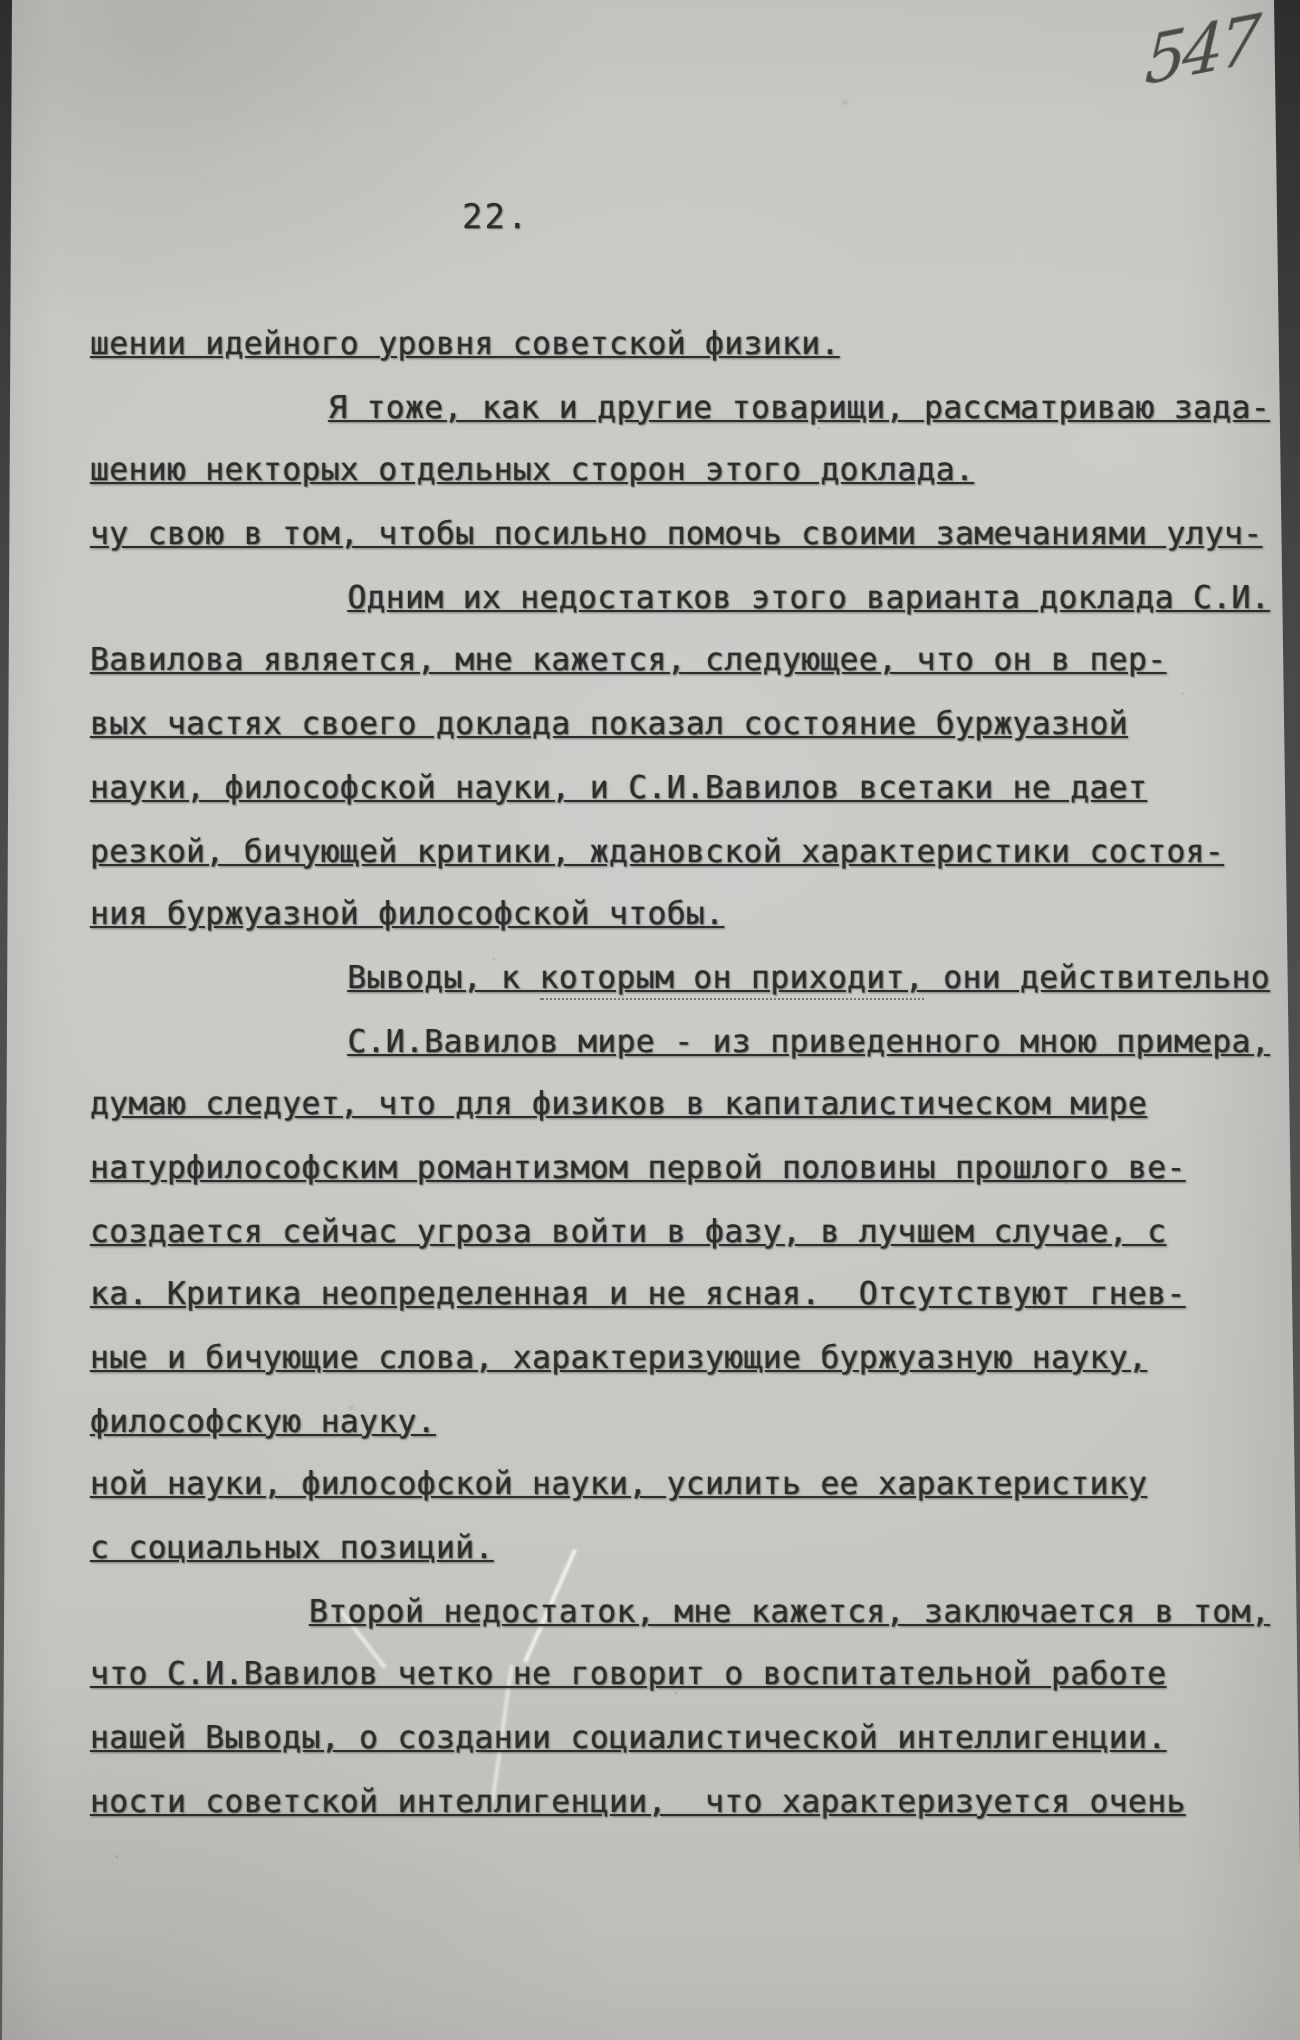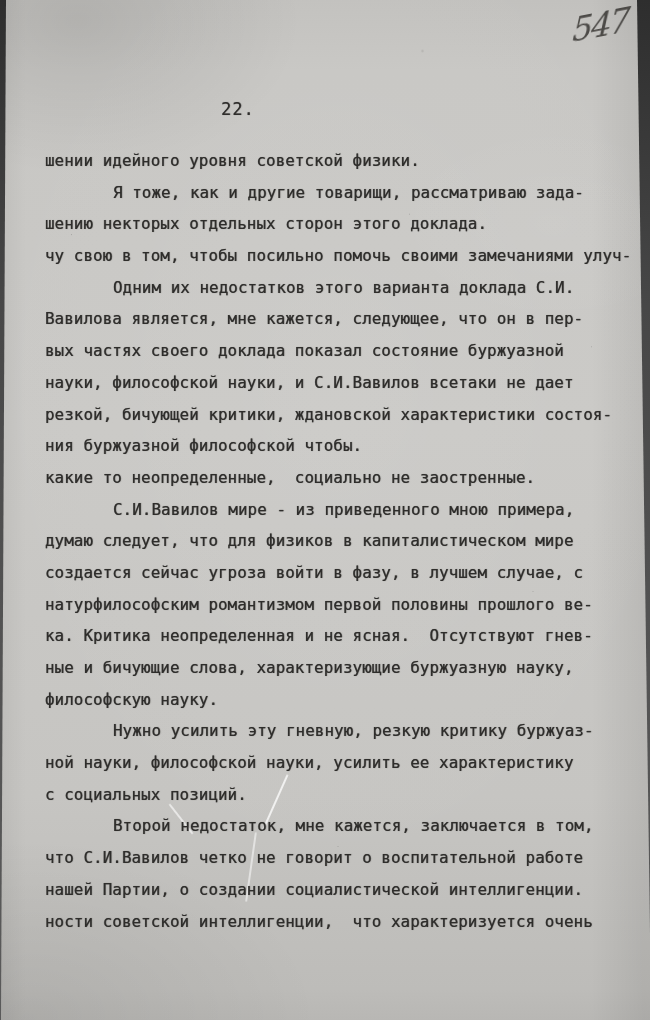--- a/index.html
+++ b/index.html
@@ -38,31 +38,32 @@
   .crease2{left:180px;top:800px;width:2px;height:38px;transform:rotate(-38deg);opacity:.8;}
   .crease3{left:250px;top:832px;width:2px;height:70px;transform:rotate(8deg);opacity:.7;}
   .folio{
     position:absolute;left:572px;top:4px;width:70px;
     font-family:"DejaVu Serif","Liberation Serif",serif;
     font-style:italic;font-size:33px;color:#3c3a37;
     transform:rotate(-11deg) skewX(-14deg);
     letter-spacing:-2px;opacity:.88;filter:blur(.3px);
   }
   .pagenum{
-    position:absolute;left:221px;top:99px;
+    position:absolute;left:231px;top:99px;
     font-size:17px;color:#2e2d2b;letter-spacing:1px;
     text-shadow:.4px .4px .7px rgba(46,45,43,.65);
   }
   .text{
-    position:absolute;left:45px;top:151px;width:590px;
+    position:absolute;left:45px;top:162px;width:590px;
     font-size:15.8px;color:#2e2d2b;
     text-shadow:.5px .4px .8px rgba(46,45,43,.6), -.3px 0 .5px rgba(46,45,43,.35);
+    text-decoration:underline;
   }
   .line{height:31.7px;white-space:pre;letter-spacing:.1px;}
-  .line.indent{padding-left:68px;}
+  .line.indent{padding-left:68px;text-align:right;}
   .u{border-bottom:1.5px dotted rgba(72,70,66,.65);padding-bottom:1px;}
 </style>
 </head>
 <body>
 
 <div class="paper">
   <div class="grain"></div>
   <div class="crease crease1"></div>
   <div class="crease crease2"></div>
   <div class="crease crease3"></div>
@@ -75,29 +76,28 @@
       <div class="line"><span>шении идейного уровня советской физики.</span></div>
       <div class="line indent"><span>Я тоже, как и другие товарищи, рассматриваю зада-</span></div>
       <div class="line"><span>шению некторых отдельных сторон этого доклада.</span></div>
       <div class="line"><span>чу свою в том, чтобы посильно помочь своими замечаниями улуч-</span></div>
       <div class="line indent"><span>Одним их недостатков этого варианта доклада С.И.</span></div>
       <div class="line"><span>Вавилова является, мне кажется, следующее, что он в пер-</span></div>
       <div class="line"><span>вых частях своего доклада показал состояние буржуазной</span></div>
       <div class="line"><span>науки, философской науки, и С.И.Вавилов всетаки не дает</span></div>
       <div class="line"><span>резкой, бичующей критики, ждановской характеристики состоя-</span></div>
       <div class="line"><span>ния буржуазной философской чтобы.</span></div>
-      <div class="line"><span>какие то неопределенные,  социально не заостренные.</span></div>
+      <div class="line indent"><span>Выводы, к </span><span class="u">которым он приходит,</span><span> они действительно</span></div>
       <div class="line indent"><span>С.И.Вавилов мире - из приведенного мною примера,</span></div>
       <div class="line"><span>думаю следует, что для физиков в капиталистическом мире</span></div>
+      <div class="line"><span>натурфилософским романтизмом первой половины прошлого ве-</span></div>
       <div class="line"><span>создается сейчас угроза войти в фазу, в лучшем случае, с</span></div>
-      <div class="line"><span>натурфилософским романтизмом первой половины прошлого ве-</span></div>
       <div class="line"><span>ка. Критика неопределенная и не ясная.  Отсутствуют гнев-</span></div>
       <div class="line"><span>ные и бичующие слова, характеризующие буржуазную науку,</span></div>
       <div class="line"><span>философскую науку.</span></div>
-      <div class="line indent"><span>Нужно усилить эту гневную, резкую критику буржуаз-</span></div>
       <div class="line"><span>ной науки, философской науки, усилить ее характеристику</span></div>
       <div class="line"><span>с социальных позиций.</span></div>
       <div class="line indent"><span>Второй недостаток, мне кажется, заключается в том,</span></div>
       <div class="line"><span>что С.И.Вавилов четко не говорит о воспитательной работе</span></div>
-      <div class="line"><span>нашей Партии, о создании социалистической интеллигенции.</span></div>
+      <div class="line"><span>нашей Выводы, о создании социалистической интеллигенции.</span></div>
       <div class="line"><span>ности советской интеллигенции,  что характеризуется очень</span></div>
     </div>
 </div>
 
 </body></html>

